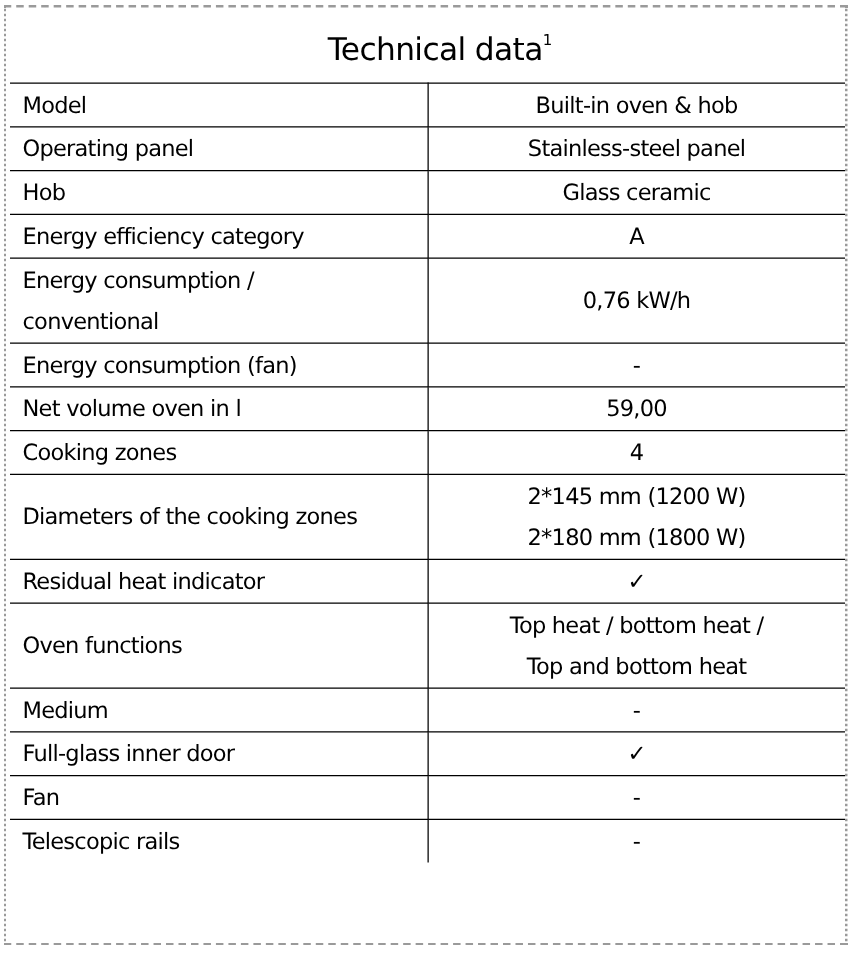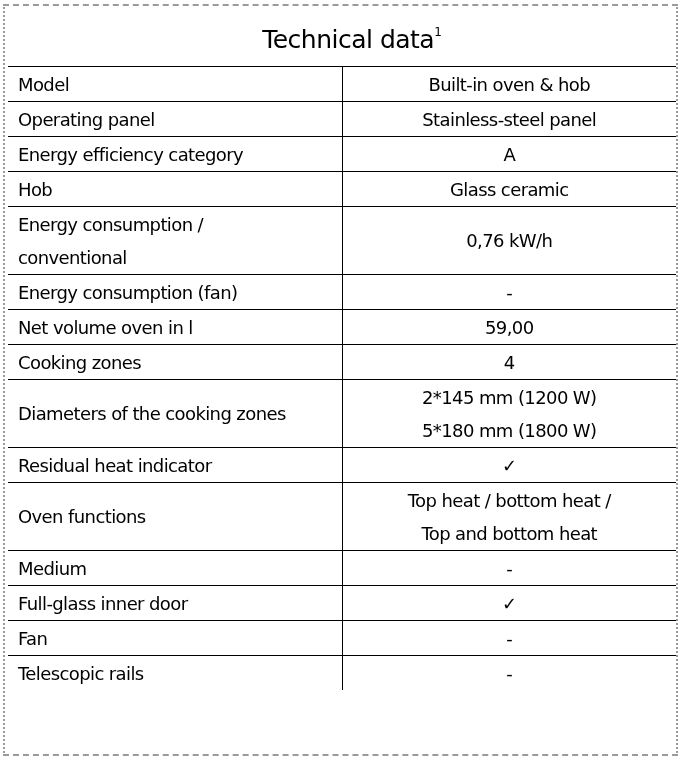--- a/index.html
+++ b/index.html
@@ -85,46 +85,46 @@
   </tr>
   <tr class="r1">
     <td class="label">Model</td>
     <td class="value">Built-in oven &amp; hob</td>
   </tr>
   <tr class="r1">
     <td class="label">Operating panel</td>
     <td class="value">Stainless-steel panel</td>
   </tr>
   <tr class="r1">
+    <td class="label">Hob</td>
+    <td class="value">Glass ceramic</td>
+  </tr>
+  <tr class="r1">
     <td class="label">Energy efficiency category</td>
     <td class="value">A</td>
-  </tr>
-  <tr class="r1">
-    <td class="label">Hob</td>
-    <td class="value">Glass ceramic</td>
   </tr>
   <tr class="r2">
     <td class="label"><span>Energy consumption /</span><br><span>conventional</span></td>
     <td class="value">0,76 kW/h</td>
   </tr>
   <tr class="r1">
     <td class="label">Energy consumption (fan)</td>
     <td class="value">-</td>
   </tr>
   <tr class="r1">
     <td class="label">Net volume oven in l</td>
     <td class="value">59,00</td>
   </tr>
   <tr class="r1">
     <td class="label">Cooking zones</td>
     <td class="value">4</td>
   </tr>
   <tr class="r2">
     <td class="label">Diameters of the cooking zones</td>
-    <td class="value"><span>2*145 mm (1200 W)</span><br><span>5*180 mm (1800 W)</span></td>
+    <td class="value"><span>2*145 mm (1200 W)</span><br><span>2*180 mm (1800 W)</span></td>
   </tr>
   <tr class="r1">
     <td class="label">Residual heat indicator</td>
     <td class="value check">✓</td>
   </tr>
   <tr class="r2">
     <td class="label">Oven functions</td>
     <td class="value"><span>Top heat / bottom heat /</span><br><span>Top and bottom heat</span></td>
   </tr>
   <tr class="r1">

